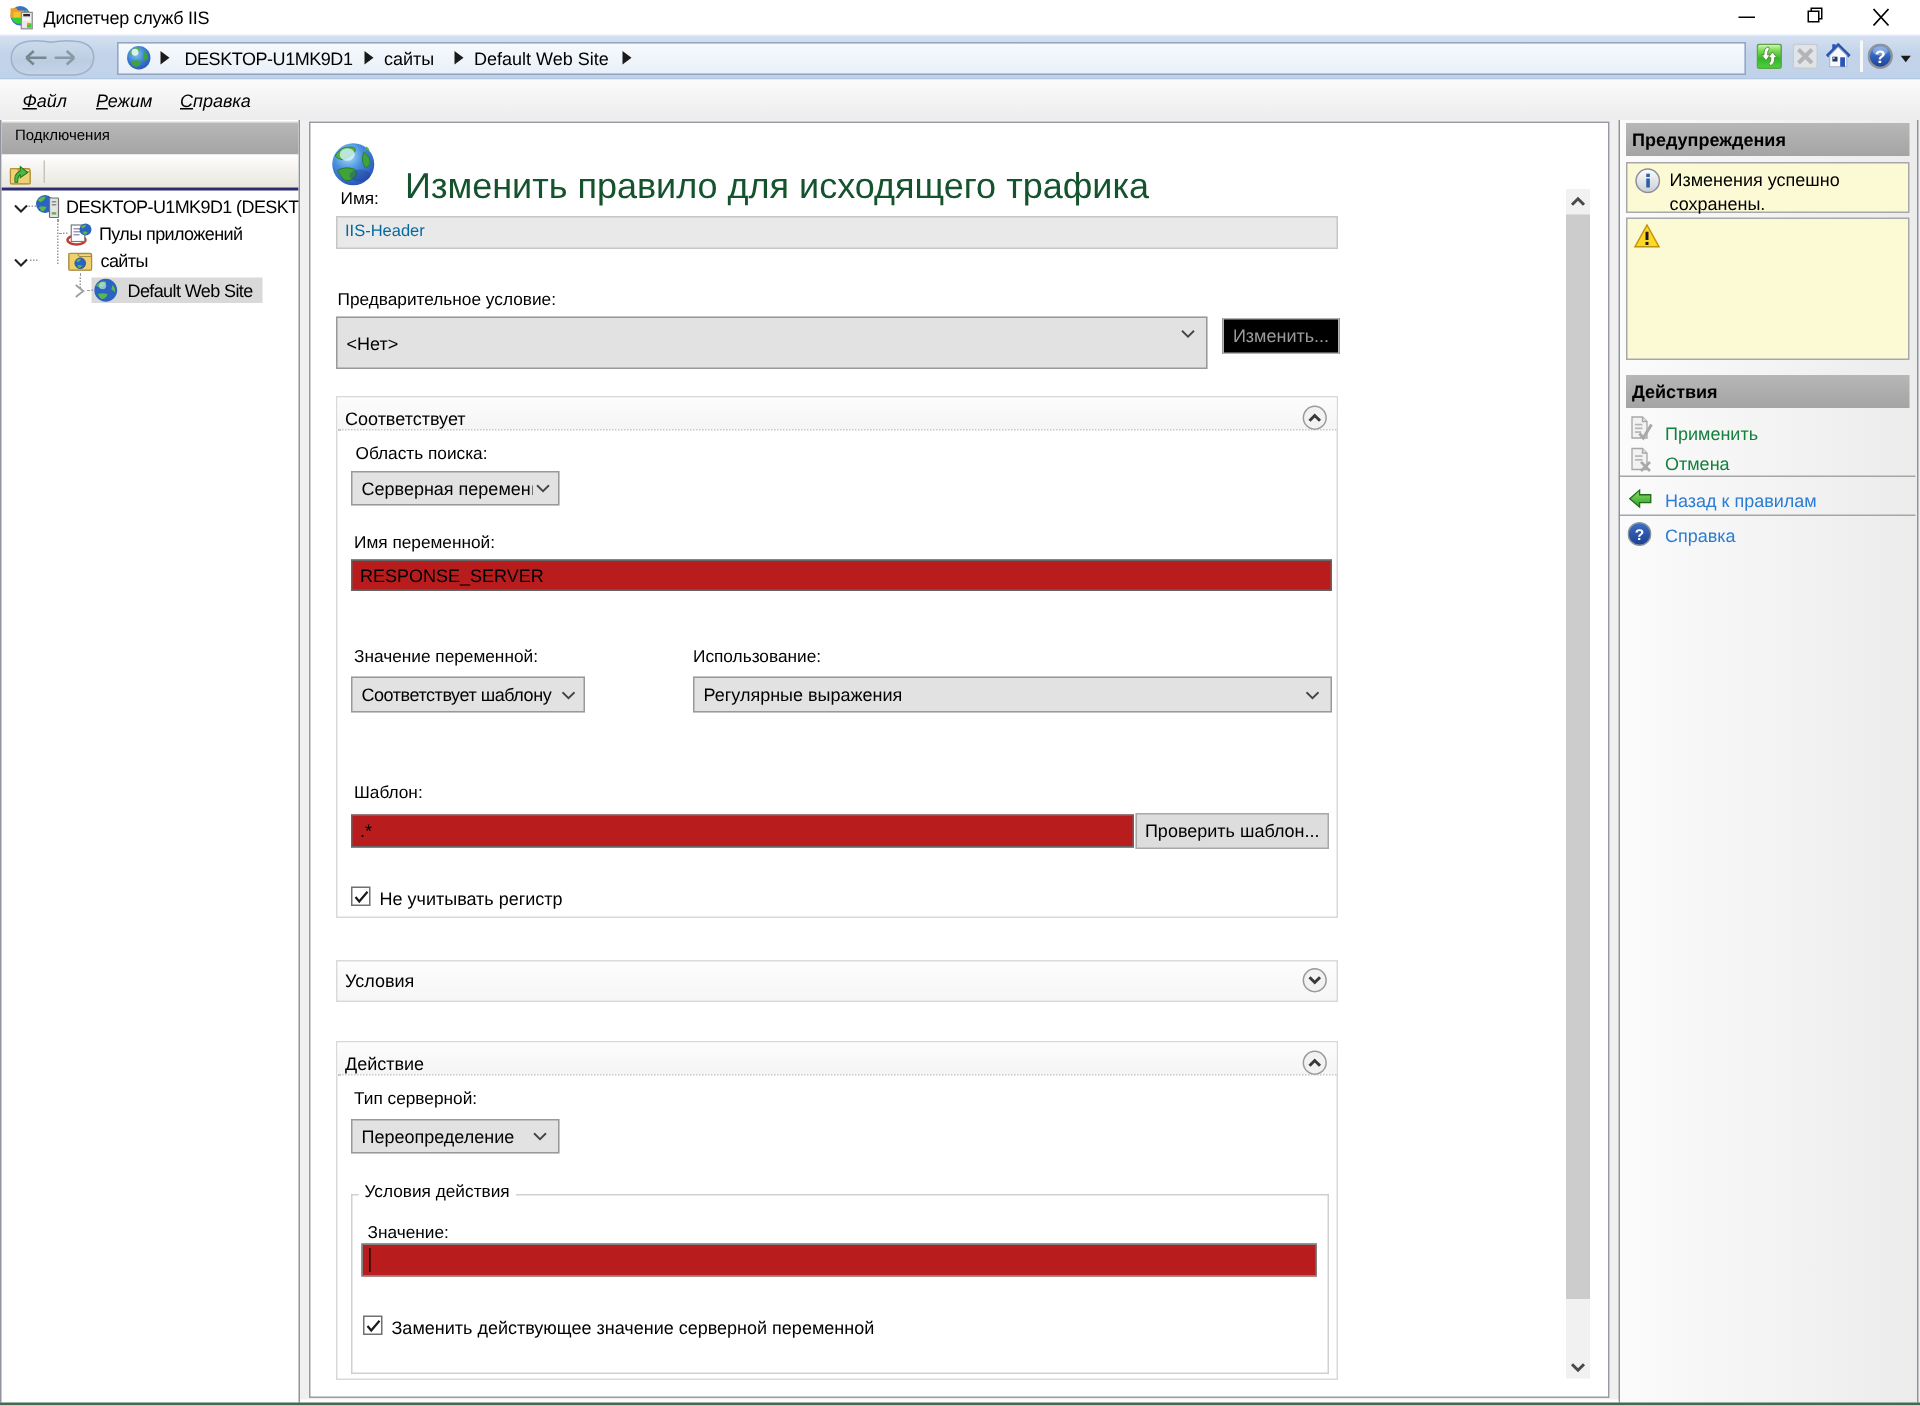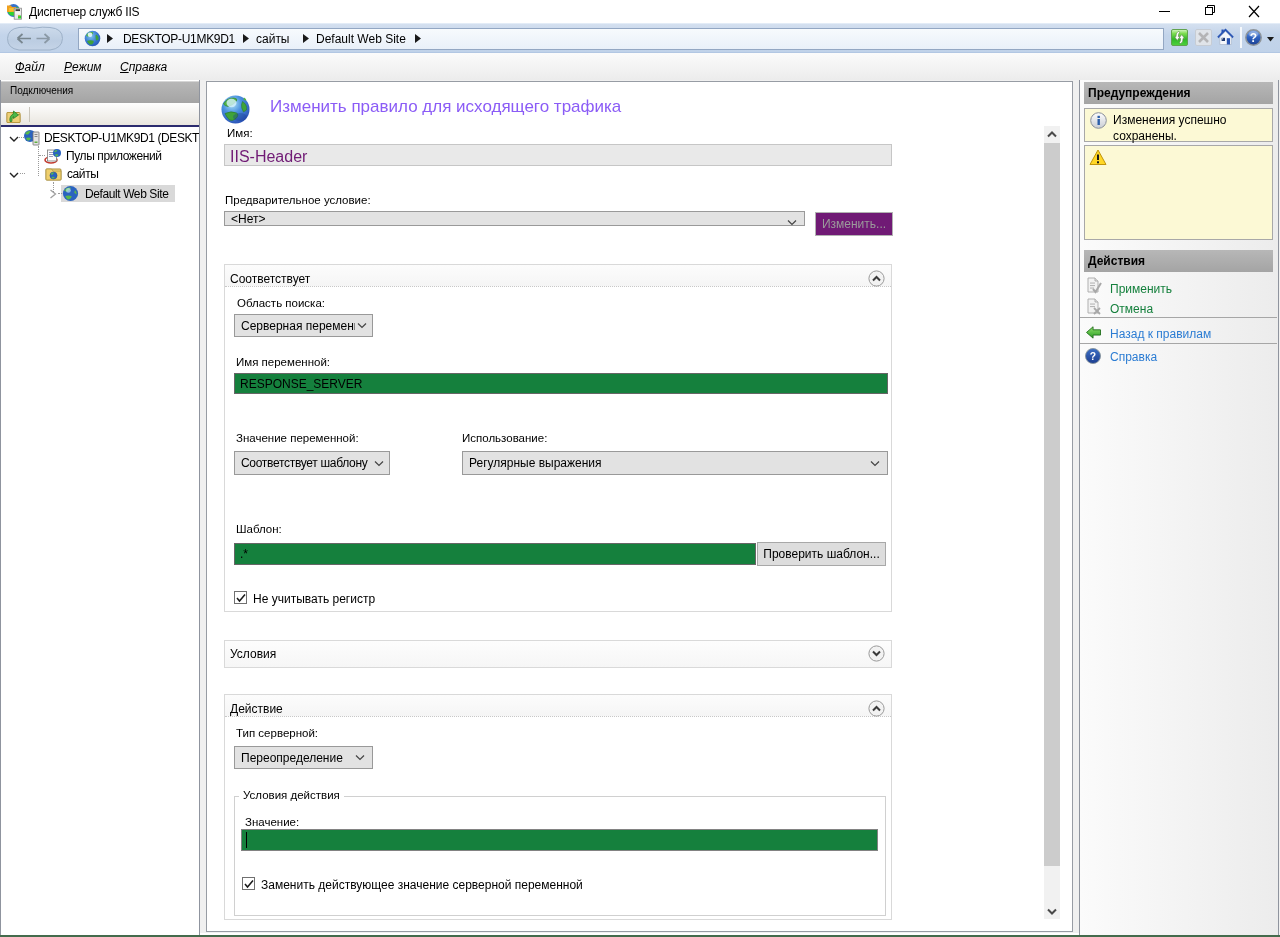--- a/index.html
+++ b/index.html
@@ -21,21 +21,21 @@
   #lp-toolbar { left:0; top:23px; width:198px; height:24px; background:linear-gradient(#fefefe,#e9e6df); border-bottom:2px solid #2b2b6e; }
   .treerow { position:absolute; height:18px; line-height:18px; font-size:12px; white-space:nowrap; letter-spacing:-0.4px; }
   
   #mainpanel { left:206px; top:81px; width:867px; height:851px; background:#fff; border:1px solid #979ca4; }
   
   .lbl { position:absolute; font-size:11.5px; color:#000; white-space:nowrap;text-align:center; }
   .sect { position:absolute; border:1px solid #d9d9d9; background:#fff; }
   .chev { position:absolute; width:17px; height:17px; }
   .dd { position:absolute; background:#e2e2e2; border:1px solid #999999; }
   .dd span { position:absolute; left:6px; top:50%; transform:translateY(-50%); font-size:12px; white-space:nowrap; }
-  .tin { position:absolute; background:#15803d; border:1px solid #666666; }
+  .tin { position:absolute; background:#b91c1c; border:1px solid #666666; }
   .tin span { position:absolute; left:5px; top:50%; transform:translateY(-50%); font-size:12px; }
   .cb { position:absolute; width:13px; height:13px; background:#fff; border:1px solid #707070; }
   
   #rightpanel { left:1079px; top:80px; width:200px; height:855px; background:linear-gradient(90deg,#fbfbfb,#ececec); border-left:1px solid #8f949e; border-right:1px solid #8f949e; }
   .rp-header { position:absolute; left:5px; width:189px; height:22px; background:linear-gradient(#b7b7b7,#a4a4a4); font-weight:bold; font-size:12px; }
   .note { position:absolute; left:5px; width:189px; background:#fcf9d5; border:1px solid #a8a8a8; font-size:12px; line-height:15.6px; }
   .alink { position:absolute; font-size:12px; color:#2b7cd3; }
   .dis { color:#15803d; }
 </style>
 </head>
@@ -233,33 +233,33 @@
       </radialGradient>
     </defs>
   <circle cx="15.5" cy="15.5" r="14" fill="url(#gbg)"></circle>
   <path d="M3.5 10 Q7 3.5 14 4 Q18 4.5 16.5 7 Q13 11.5 8 12.5 Q5 12 3.5 10 Z" fill="#4fb246" stroke="#2d7d2d" stroke-width="0.6"></path>
   <path d="M5 19.5 Q11 16.5 16.5 19 Q19.5 20.5 16 24.5 Q12.5 27.5 9.5 26 Q6.5 23 5 19.5 Z" fill="#3fa33a" stroke="#27732a" stroke-width="0.6"></path>
   <path d="M22.5 7.5 Q27.5 10.5 26.5 16 L23.5 18 Q21 14 21.5 10.5 Z" fill="#3fa33a" stroke="#27732a" stroke-width="0.5"></path>
   <path d="M24 3.5 Q26 4.5 26.5 6.5 L23.5 6 Z" fill="#4fb246"></path>
   <ellipse cx="11.5" cy="9" rx="5" ry="4.2" fill="#d6f2fb" opacity="0.8"></ellipse>
   <ellipse cx="20" cy="23" rx="7" ry="4" fill="#1b3a8f" opacity="0.35"></ellipse>
 </svg>
-<span class="abs" style="left:270px;top:97px;font-size:17px;color:#8b5cf6">Изменить правило для исходящего трафика</span>
+<span class="abs" style="left:270px;top:111px;font-size:24px;color:#14532d">Изменить правило для исходящего трафика</span>
 <span class="lbl" style="left:227px;top:127px">Имя:</span>
 <div class="abs" style="left:224px;top:144px;width:668px;height:22px;background:#e9e9e9;border:1px solid #c6c6c6">
-  <span style="position:absolute;left:5px;top:3px;color:#701a75;font-size:16px">IIS-Header</span>
+  <span style="position:absolute;left:5px;top:3px;color:#0369a1;font-size:11px">IIS-Header</span>
 </div>
 <span class="lbl" style="left:225px;top:194px">Предварительное условие:</span>
-<div class="dd" style="left:224px;top:211px;width:581px;height:15px">
+<div class="dd" style="left:224px;top:211px;width:581px;height:35px">
   <span>&lt;Нет&gt;</span>
   <svg style="position:absolute;right:7px;top:8px" width="10" height="6" viewBox="0 0 10 6">
       <path d="M1 0.5 L5 4.5 L9 0.5" fill="none" stroke="#444" stroke-width="1.2"></path>
     </svg>
 </div>
-<div class="abs" style="left:815px;top:212px;width:78px;height:24px;background:#701a75;border:1px solid #b2b2b2">
+<div class="abs" style="left:815px;top:212px;width:78px;height:24px;background:#000000;border:1px solid #b2b2b2">
   <span style="position:absolute;left:50%;top:50%;transform:translate(-50%,-50%);color:#9b9b9b;font-size:12px;white-space:nowrap">Изменить...</span>
 </div>
 
 <div class="sect" style="left:224px;top:264px;width:668px;height:348px"></div>
 <div class="abs" style="left:225px;top:265px;width:666px;height:22px;background:linear-gradient(#fcfcfc,#f5f5f5);border-bottom:1px dotted #c8c8c8"></div>
 <span class="abs" style="left:230px;top:272px;font-size:12px">Соответствует</span>
 <svg class="chev" style="left:868px;top:270px" width="17" height="17" viewBox="0 0 17 17">
   <circle cx="8.5" cy="8.5" r="7.6" fill="#f2f2f2" stroke="#9a9a9a"></circle>
   <path d="M5 10.5 L8.5 7 L12 10.5" fill="none" stroke="#3a3a3a" stroke-width="2"></path>
 </svg>

